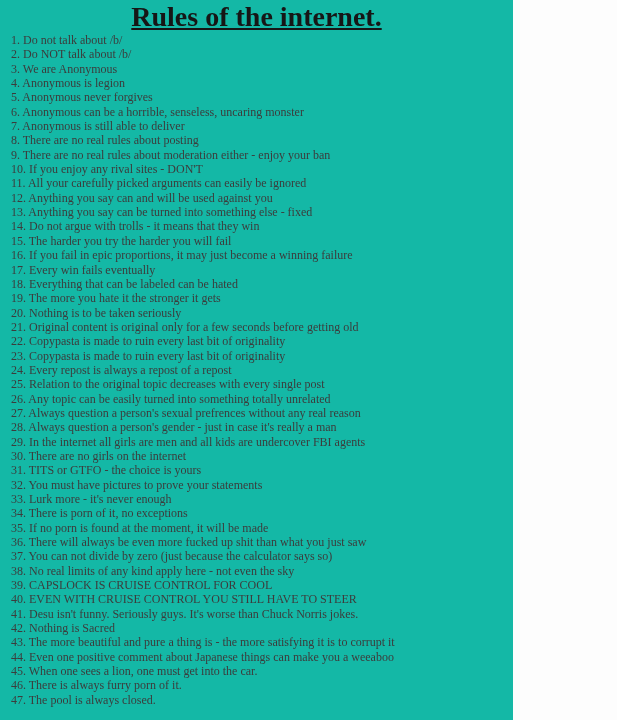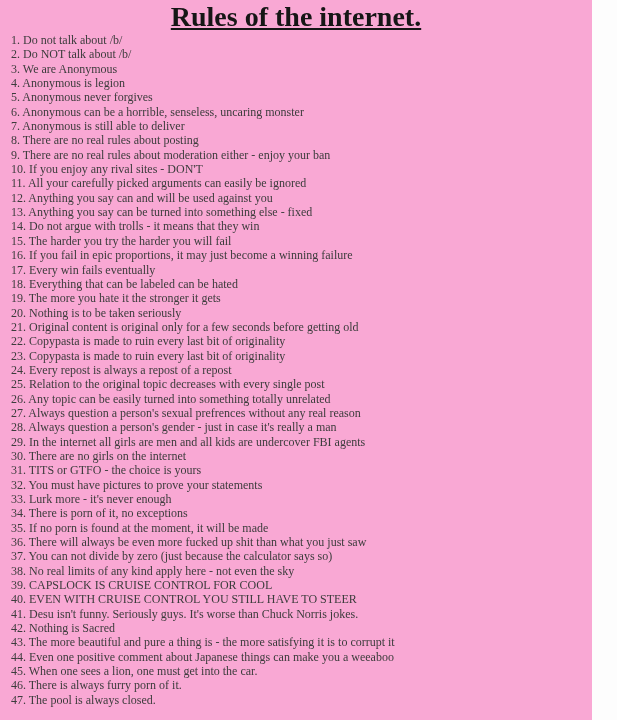--- a/index.html
+++ b/index.html
@@ -2,23 +2,23 @@
 <html><head>
 <meta charset="utf-8">
 <style>
   html, body {
     margin: 0;
     padding: 0;
     background: #fdfdfd;
   }
   .page {
     position: relative;
-    width: 592px;
+    width: 513px;
     height: 720px;
-    background: #f9a8d4;
+    background: #14b8a6;
     overflow: hidden;
     box-sizing: border-box;
   }
   .title {
     font-family: "Liberation Serif", "DejaVu Serif", serif;
     font-weight: bold;
     font-size: 28px;
     line-height: 30px;
     color: #161616;
     text-align: center;

